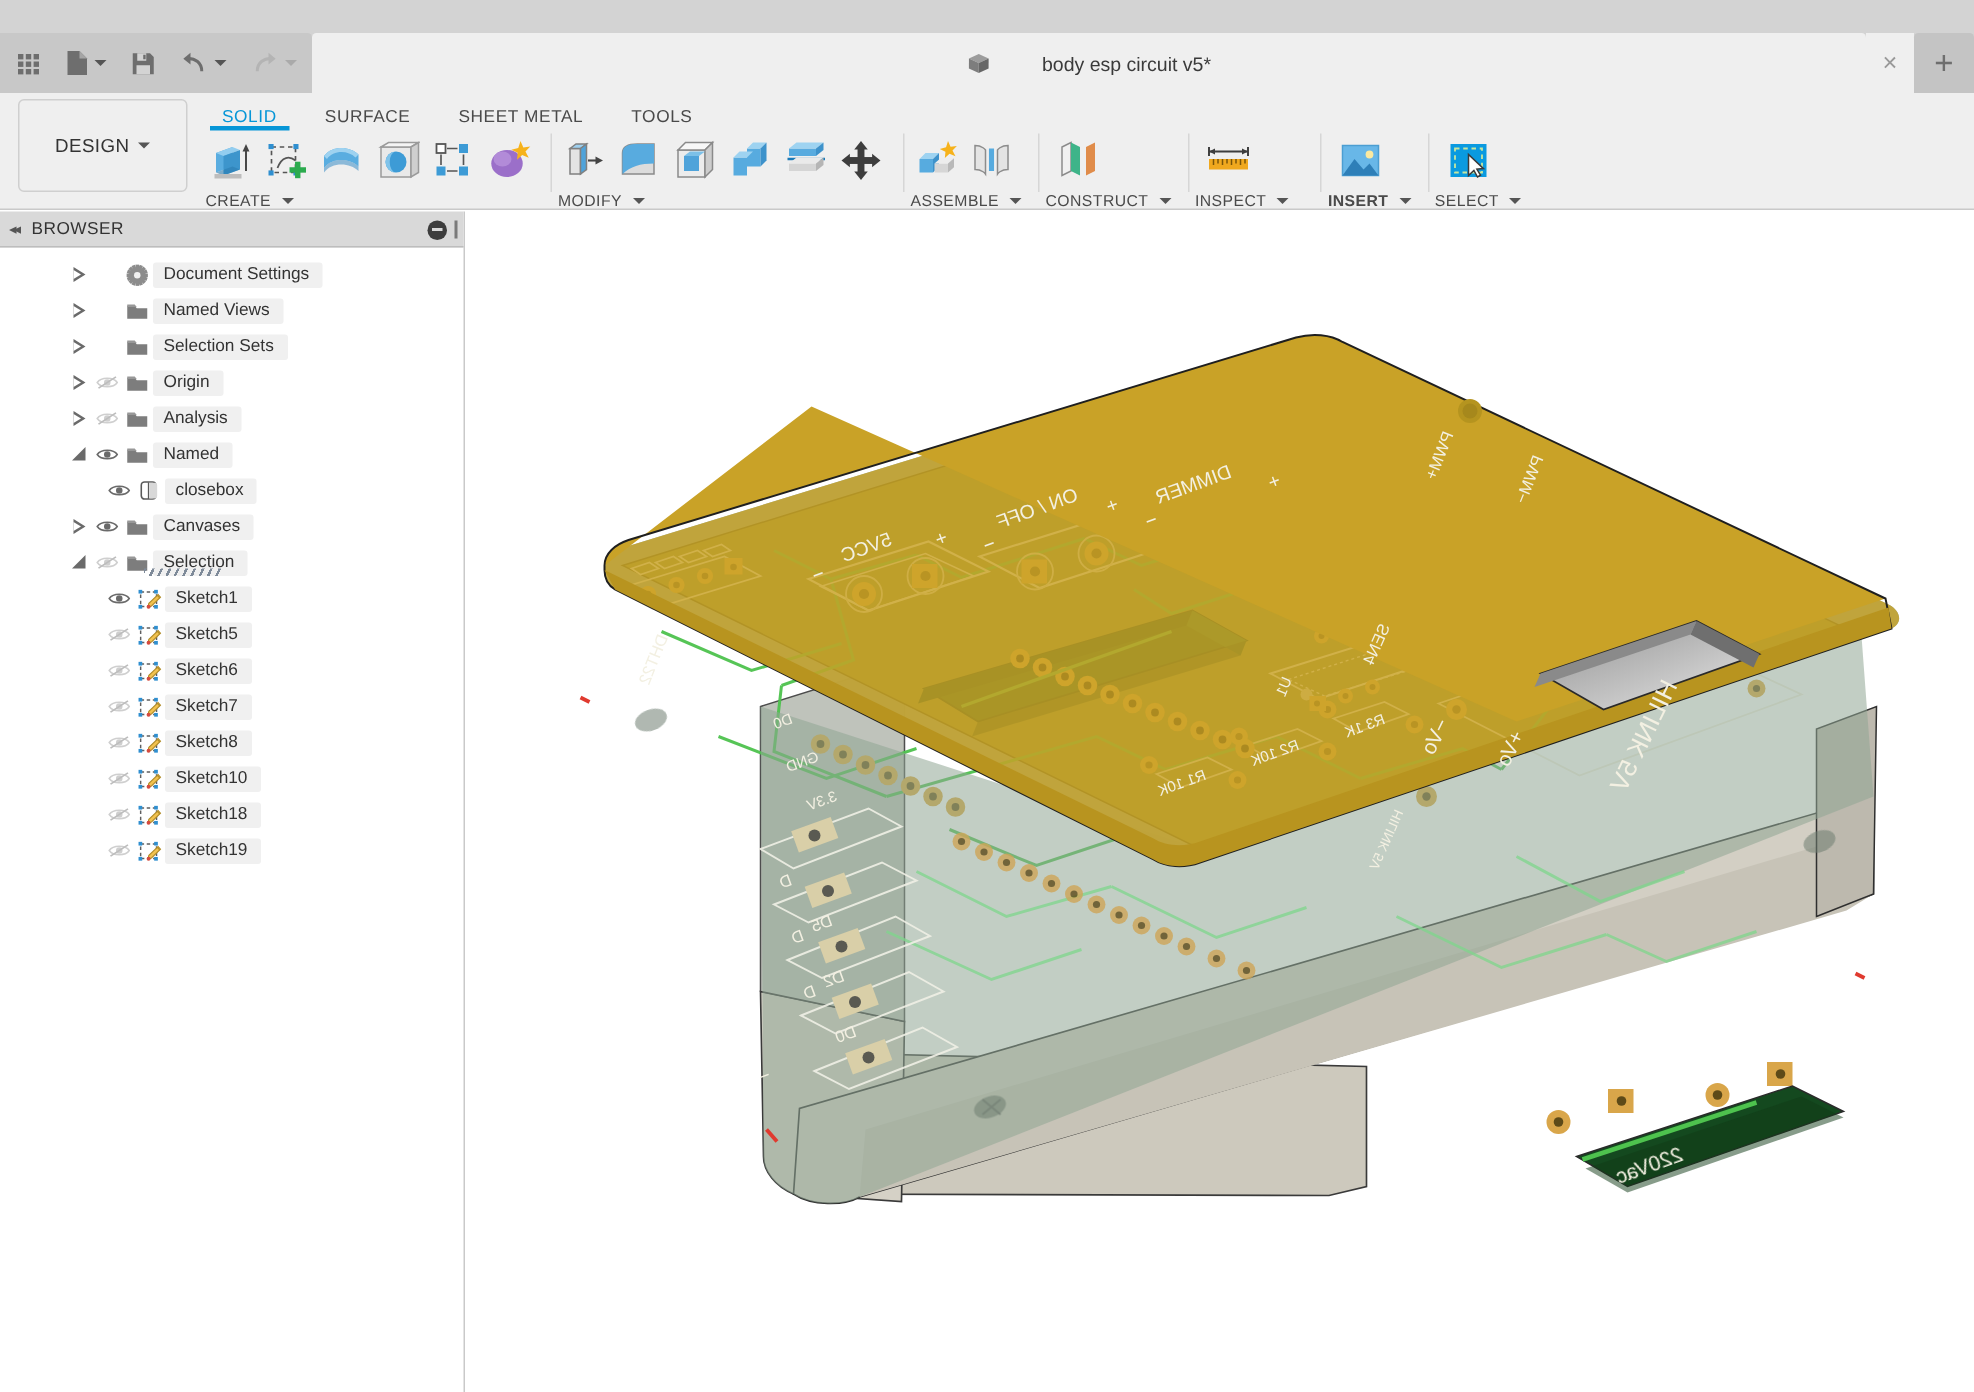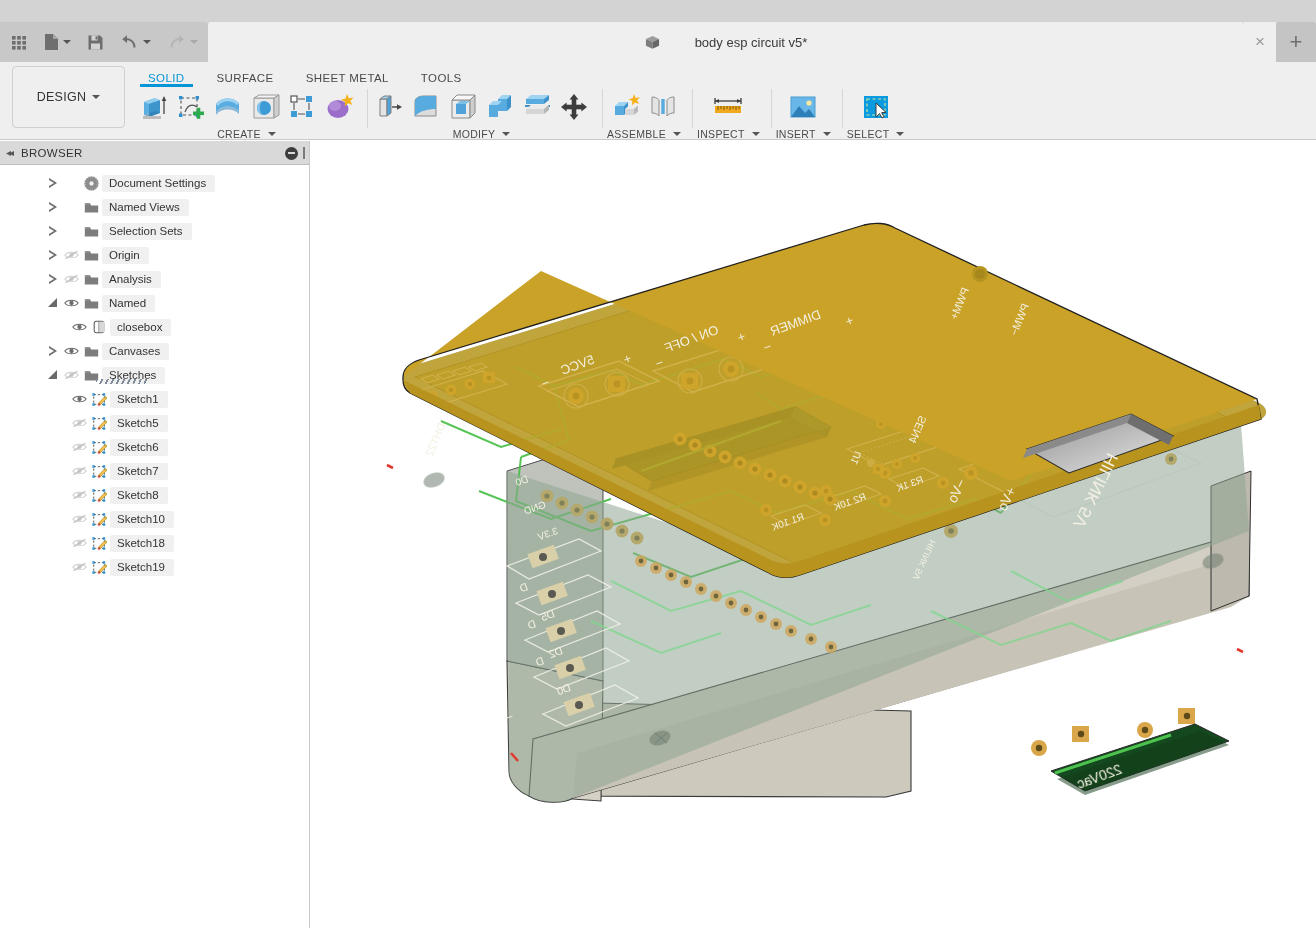--- a/index.html
+++ b/index.html
@@ -60,21 +60,21 @@
   .rtab {
     height:22px; padding:0 16px; display:flex;align-items:flex-end;justify-content:center;
     font-size:11.5px; color:#4a4a4a; cursor:pointer; position:relative; letter-spacing:.4px;text-align:right;
   }
   .rtab.active { color:#0696d7; }
   .rtab.active::after{
     content:""; position:absolute; bottom:-3px; left:8px; right:8px; height:3px; background:#0696d7;
   }
 
   .panels { position:absolute; left:132px; top:24px; height:54px; display:flex; align-items:flex-start; }
-  .panel { display:flex; flex-direction:column; align-items:center; position:relative; padding:0 5px; height:54px;}
+  .panel { display:flex; flex-direction:column; align-items:flex-start; position:relative; padding:0 5px; height:54px;}
   .panel + .panel::before{
     content:""; position:absolute; left:0; top:3px; bottom:12px; width:1px; background:#d6d6d6;
   }
   .prow { display:flex; align-items:center; gap:3px; height:42px; }
   .plabel { font-size:10.5px; color:#4a4a4a; display:flex;align-items:center; gap:3px; height:12px; letter-spacing:.3px;}
   .tool {
     width:34px;height:36px;display:flex;align-items:center;justify-content:center;
     cursor:pointer;border-radius:2px;
   }
 
@@ -358,20 +358,35 @@
               <rect x="13.3" y="7" width="3.4" height="15" fill="#57abdf"></rect>
             </svg>
           </div>
         </div>
         <div class="plabel">
           <span>ASSEMBLE</span>
           <span class="caret"></span>
         </div>
       </div>
 
+      <div class="panel" style="margin-left:6px;">
+        <div class="prow">
+          <div class="tool" style="width:44px;">
+            <svg width="32" height="30" viewBox="0 0 32 30">
+              <path d="M5 6 L11 3 L11 22 L5 25 Z" fill="#f1f1f1" stroke="#8c8c8c" stroke-width="1"></path>
+              <path d="M11 3 L17 6 L17 25 L11 22 Z" fill="#3eb489"></path>
+              <path d="M21 6 L27 3 L27 22 L21 25 Z" fill="#e08c4a"></path>
+            </svg>
+          </div>
+        </div>
+        <div class="plabel">
+          <span>CONSTRUCT</span>
+          <span class="caret"></span>
+        </div>
+      </div>
 
       <div class="panel" style="margin-left:6px;">
         <div class="prow">
           <div class="tool" style="width:44px;">
             <svg width="34" height="30" viewBox="0 0 34 30">
               <path d="M4 9 h26" stroke="#3d3d3d" stroke-width="1.3"></path>
               <path d="M4 6 v6 M30 6 v6" stroke="#3d3d3d" stroke-width="1.3"></path>
               <path d="M4 9 L8 7 L8 11 Z M30 9 L26 7 L26 11 Z" fill="#3d3d3d"></path>
               <rect x="4" y="14" width="26" height="7" fill="#f0a81e"></rect>
               <g stroke="#7a5408" stroke-width="1">
@@ -386,21 +401,21 @@
               </g>
             </svg>
           </div>
         </div>
         <div class="plabel">
           <span>INSPECT</span>
           <span class="caret"></span>
         </div>
       </div>
 
-      <div class="panel" style="margin-left:6px;">
+      <div class="panel" style="margin-left:16px;font-weight:bold;">
         <div class="prow">
           <div class="tool" style="width:44px;">
             <svg width="30" height="30" viewBox="0 0 30 30">
               <rect x="3" y="5" width="24" height="20" fill="#68b7e8" stroke="#4b9ed2" stroke-width="1"></rect>
               <circle cx="21" cy="11" r="2.6" fill="#fbe9a0"></circle>
               <path d="M3 25 L11 14 L17 21 L21 17 L27 25 Z" fill="#2e7fb8"></path>
             </svg>
           </div>
         </div>
         <div class="plabel">
@@ -591,21 +606,21 @@
               <circle cx="9" cy="6.5" r="2.6" fill="#cfcfcf"></circle>
               <path d="M2 11 L16 2" stroke="#bdbdbd" stroke-width="1.4"></path>
             </svg>
           </span>
           <span class="ico">
             <svg width="15" height="13" viewBox="0 0 18 15">
               <path d="M1 3 h6 l1.6 2 h8.4 v8.5 h-16 z" fill="#7d7d7d"></path>
               <path d="M1 2 h6 l1.6 2 h-7.6 z" fill="#989898"></path>
             </svg>
           </span>
-          <span class="lbl">Sketches</span>
+          <span class="lbl">Selection</span>
           <span class="sketch-underline"></span>
         </div>
         <div class="trow ind2">
           <span class="tw"></span>
           <span class="eye">
             <svg width="15" height="12" viewBox="0 0 18 13">
               <path d="M1 6.5 C4 2 14 2 17 6.5 C14 11 4 11 1 6.5 Z" fill="none" stroke="#6a6a6a" stroke-width="1.3"></path>
               <circle cx="9" cy="6.5" r="2.6" fill="#6a6a6a"></circle>
             </svg>
           </span>

